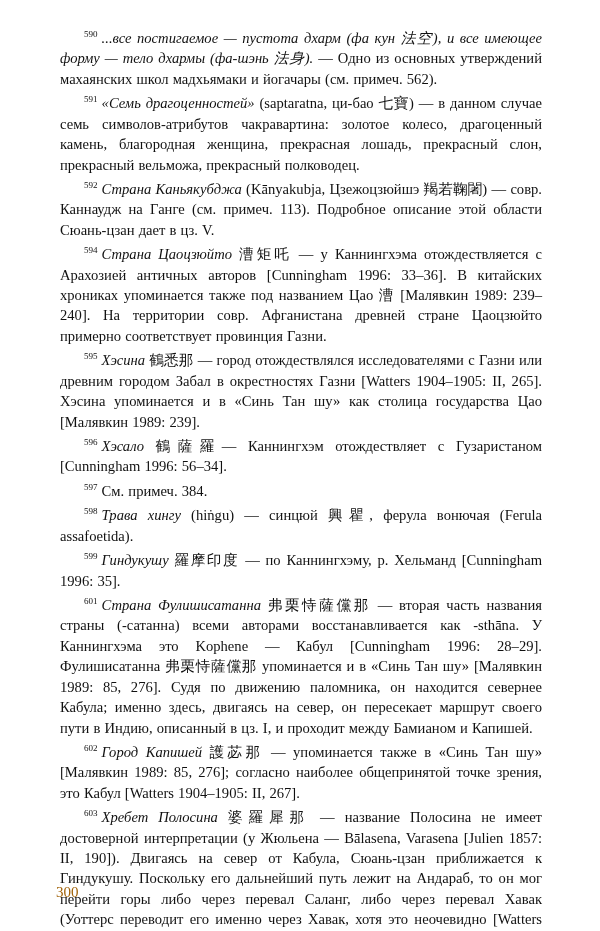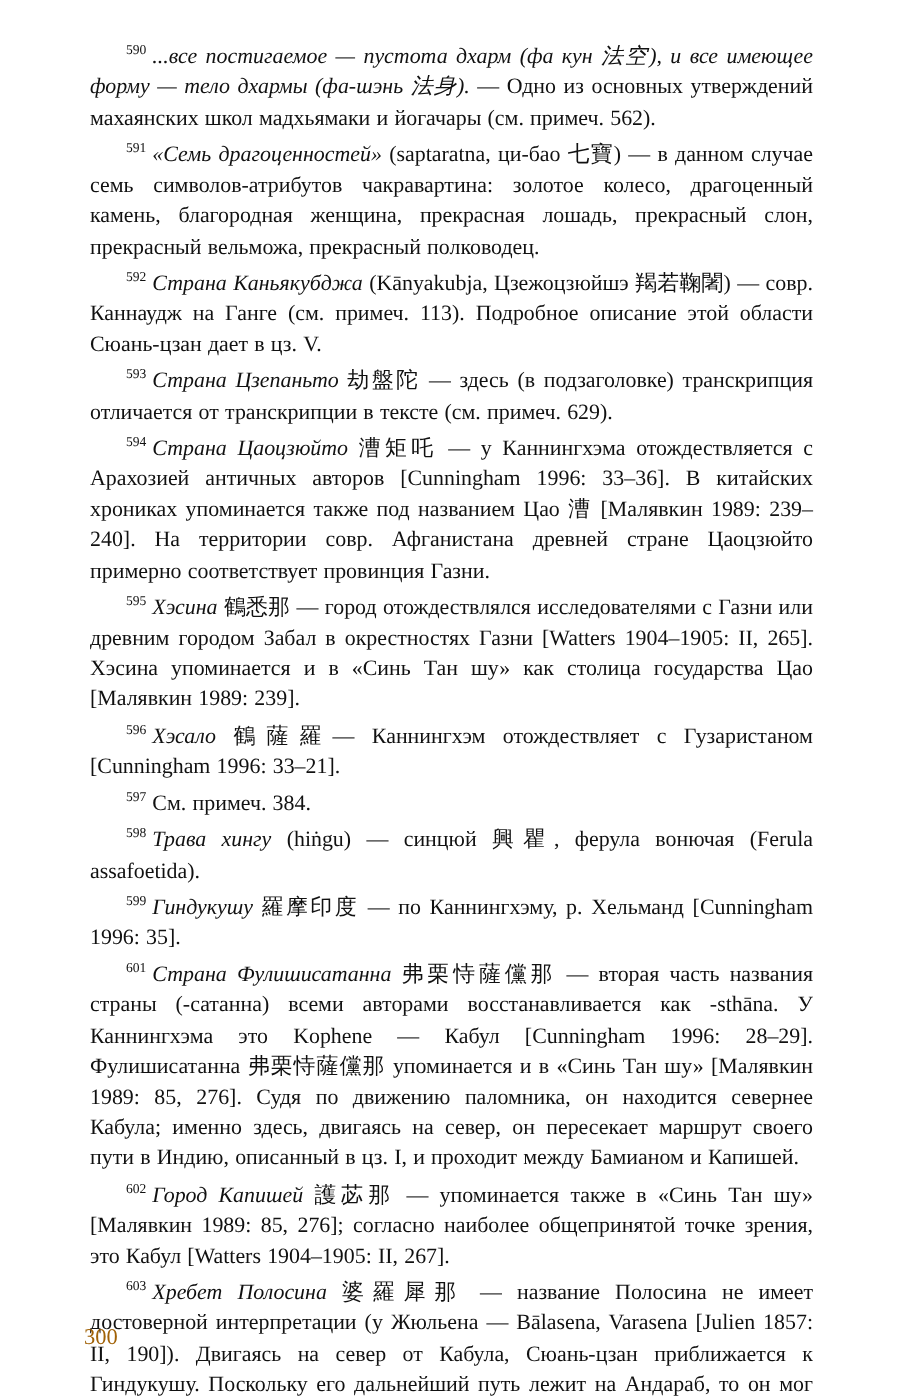--- a/index.html
+++ b/index.html
@@ -48,27 +48,26 @@
 
 <div class="page">
   <div class="notes">
 
     <p class="note"><sup class="fnnum">590</sup><span class="i">...все постигаемое — пустота дхарм (фа кун 法空), и все имеющее форму — тело дхармы (фа-шэнь 法身).</span><span> — Одно из основных утверждений махаянских школ мадхьямаки и йогачары (см. примеч. 562).</span></p>
 
     <p class="note"><sup class="fnnum">591</sup><span class="i">«Семь драгоценностей»</span><span> (saptaratna, ци-бао 七寶) — в данном случае семь символов-атрибутов чакравартина: золотое колесо, драгоценный камень, благородная женщина, прекрасная лошадь, прекрасный слон, прекрасный вельможа, прекрасный полководец.</span></p>
 
     <p class="note"><sup class="fnnum">592</sup><span class="i">Страна Каньякубджа</span><span> (Kānyakubja, Цзежоцзюйшэ 羯若鞠闍) — совр. Каннаудж на Ганге (см. примеч. 113). Подробное описание этой области Сюань-цзан дает в цз. V.</span></p>
 
-    <p class="note"><sup class="fnnum">593</sup><span class="i">Страна Цзепаньто</span><span> 劫盤陀 — здесь (в подзаголовке) транскрипция отличается от транскрипции в тексте (см. примеч. 629).</span></p>
 
     <p class="note"><sup class="fnnum">594</sup><span class="i">Страна Цаоцзюйто</span><span> 漕矩吒 — у Каннингхэма отождествляется с Арахозией античных авторов [Cunningham 1996: 33–36]. В китайских хрониках упоминается также под названием Цао 漕 [Малявкин 1989: 239–240]. На территории совр. Афганистана древней стране Цаоцзюйто примерно соответствует провинция Газни.</span></p>
 
     <p class="note"><sup class="fnnum">595</sup><span class="i">Хэсина</span><span> 鶴悉那 — город отождествлялся исследователями с Газни или древним городом Забал в окрестностях Газни [Watters 1904–1905: II, 265]. Хэсина упоминается и в «Синь Тан шу» как столица государства Цао [Малявкин 1989: 239].</span></p>
 
-    <p class="note"><sup class="fnnum">596</sup><span class="i">Хэсало</span><span> 鶴薩羅— Каннингхэм отождествляет с Гузаристаном [Cunningham 1996: 33–21].</span></p>
+    <p class="note"><sup class="fnnum">596</sup><span class="i">Хэсало</span><span> 鶴薩羅— Каннингхэм отождествляет с Гузаристаном [Cunningham 1996: 56–34].</span></p>
 
     <p class="note"><sup class="fnnum">597</sup><span>См. примеч. 384.</span></p>
 
     <p class="note"><sup class="fnnum">598</sup><span class="i">Трава хингу</span><span> (hiṅgu) — синцюй 興瞿, ферула вонючая (Ferula assafoetida).</span></p>
 
     <p class="note"><sup class="fnnum">599</sup><span class="i">Гиндукушу</span><span> 羅摩印度 — по Каннингхэму, р. Хельманд [Cunningham 1996: 35].</span></p>
 
 
     <p class="note"><sup class="fnnum">601</sup><span class="i">Страна Фулишисатанна</span><span> 弗栗恃薩儻那 — вторая часть названия страны (-сатанна) всеми авторами восстанавливается как -sthāna. У Каннингхэма это Kophene — Кабул [Cunningham 1996: 28–29]. Фулишисатанна 弗栗恃薩儻那 упоминается и в «Синь Тан шу» [Малявкин 1989: 85, 276]. Судя по движению паломника, он находится севернее Кабула; именно здесь, двигаясь на север, он пересекает маршрут своего пути в Индию, описанный в цз. I, и проходит между Бамианом и Капишей.</span></p>
 

